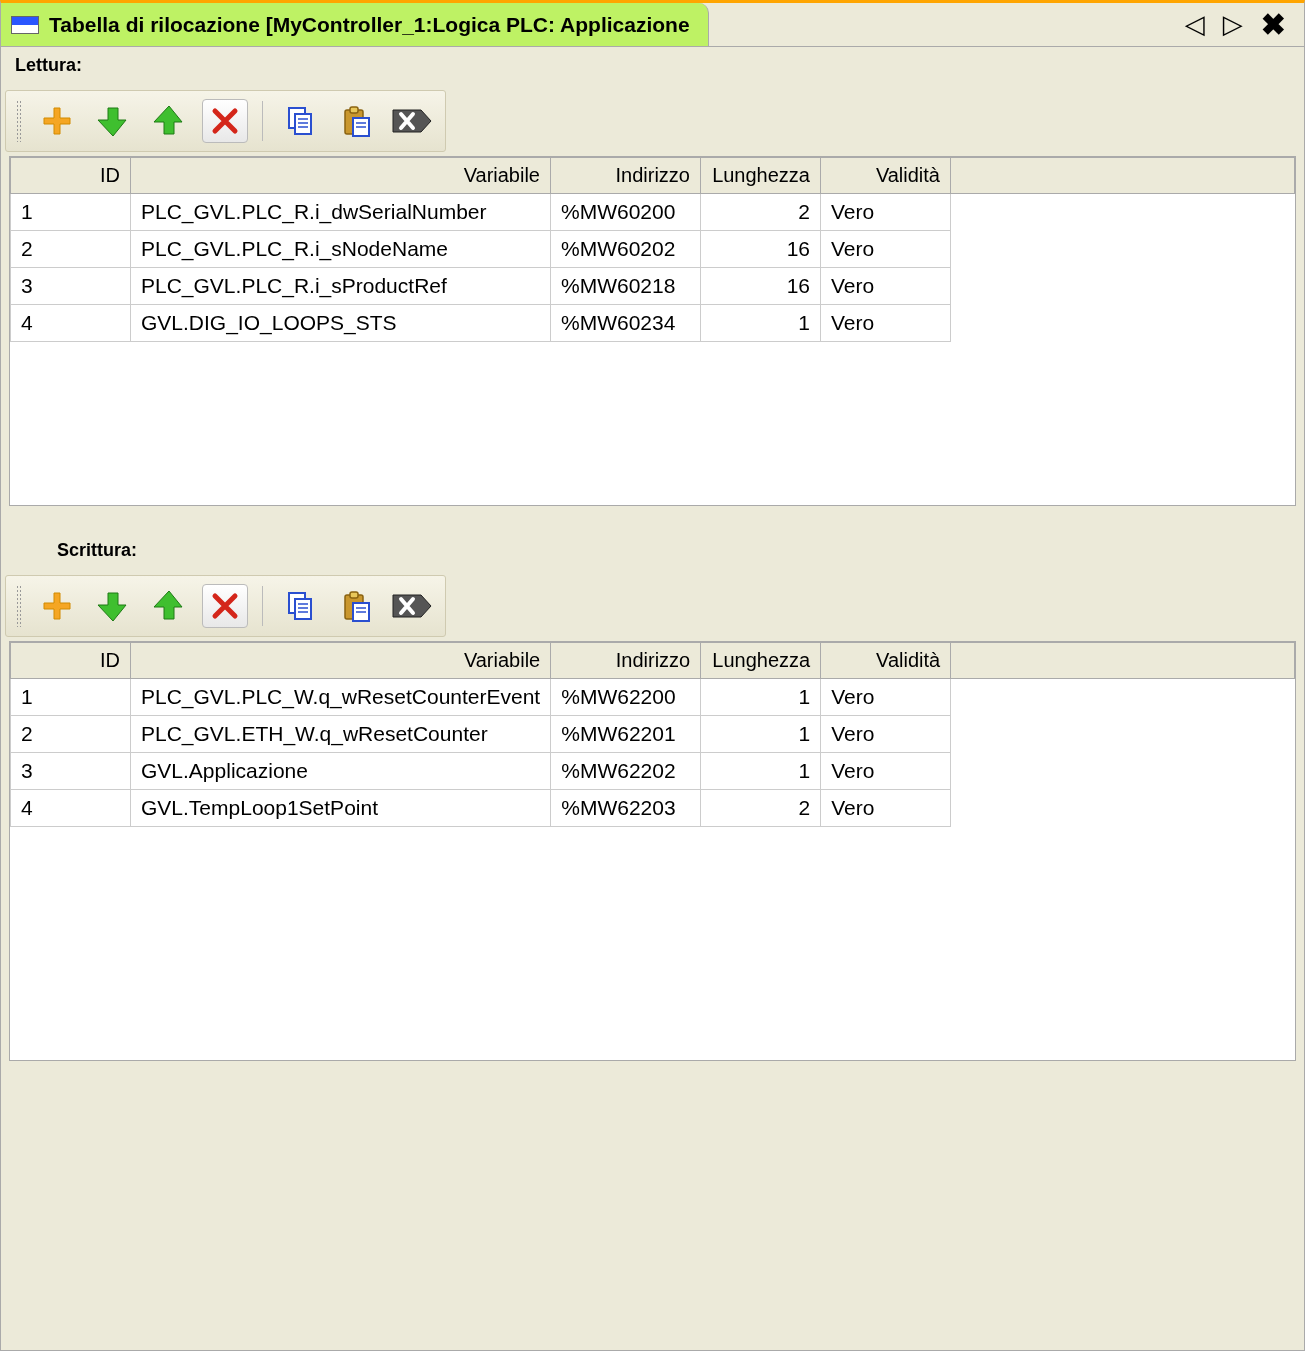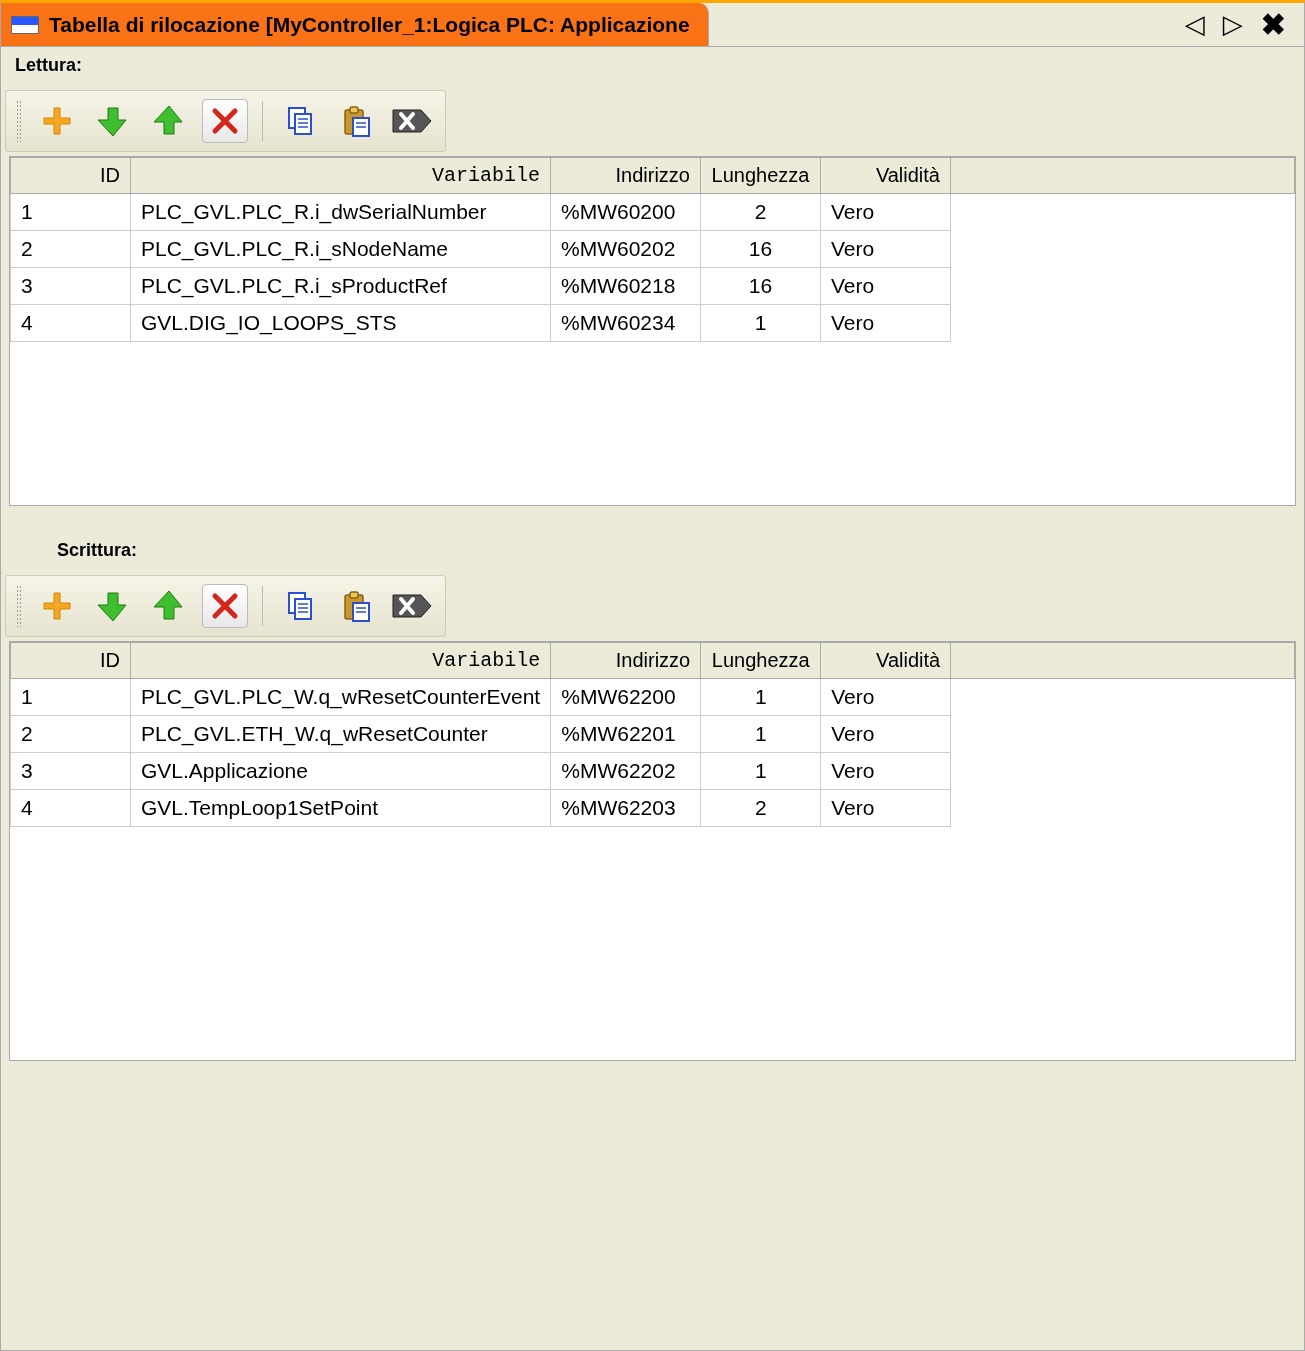--- a/index.html
+++ b/index.html
@@ -26,21 +26,21 @@
     height: 44px;
     background: #ecead9;
     border-bottom: 1px solid #aaa;
   }
   .tab {
     display: flex;
     align-items: center;
     gap: 10px;
     height: 100%;
     padding: 0 18px 0 10px;
-    background: #f97316;
+    background: #bef264;
     border-right: 1px solid #aaa;
     border-top-right-radius: 10px;
     font-weight: bold;
     font-size: 21px;
   }
   .tab-icon {
     width: 28px; height: 18px;
     background: linear-gradient(to bottom, #2a56ff 0 48%, #fff 48% 100%);
     border: 1px solid #666;
   }
@@ -110,23 +110,23 @@
     background: #ecead9;
     border: 1px solid #aaa;
     padding: 6px 10px;
     font-size: 20px;
   }
   td {
     border: 1px solid #ccc;
     padding: 6px 10px;
     background: #fff;
   }
-  td.center, th.center { text-align: center; }
+  td.center, th.center { text-align: right; }
   .col-id  { width: 120px; }
-  .col-var { width: 420px; font-family: Liberation Mono, monospace; }
+  .col-var { width: 420px; }
   .col-addr{ width: 150px; }
   .col-len { width: 120px; }
   .col-val { width: 130px; padding-left: 14px; }
   .col-pad { }
   svg { display: block; }
 </style>
 </head>
 <body>
 
 <div class="window">

